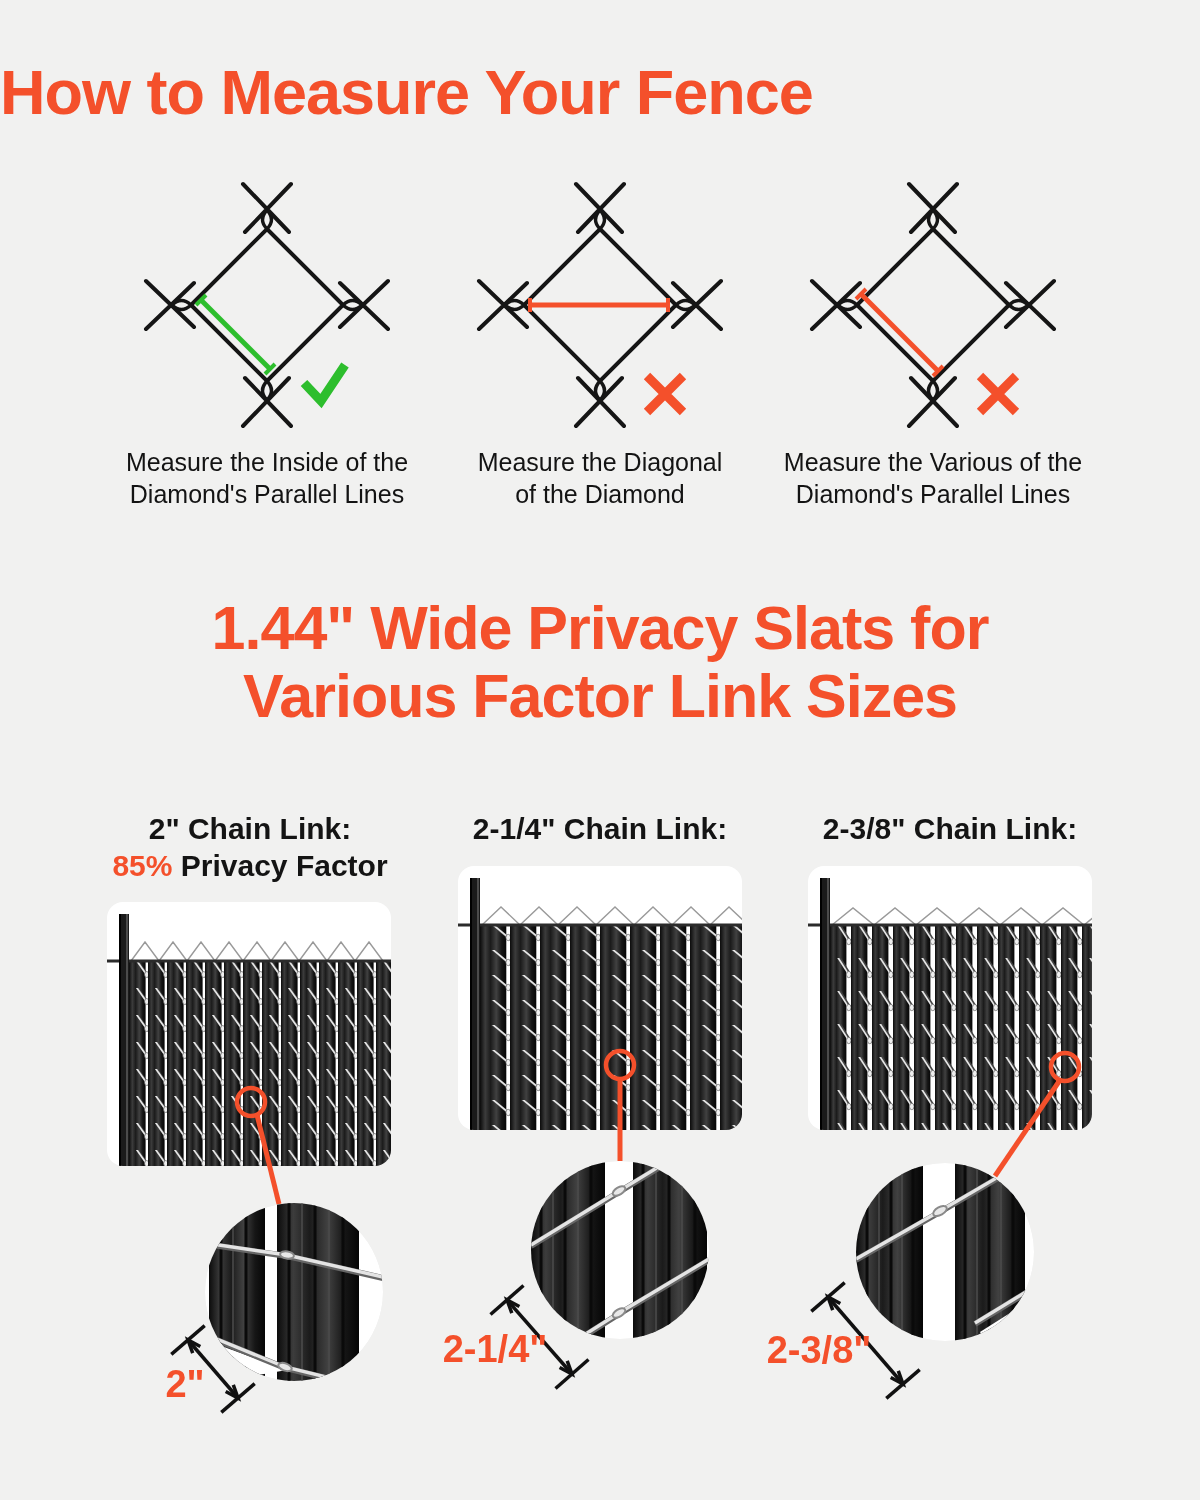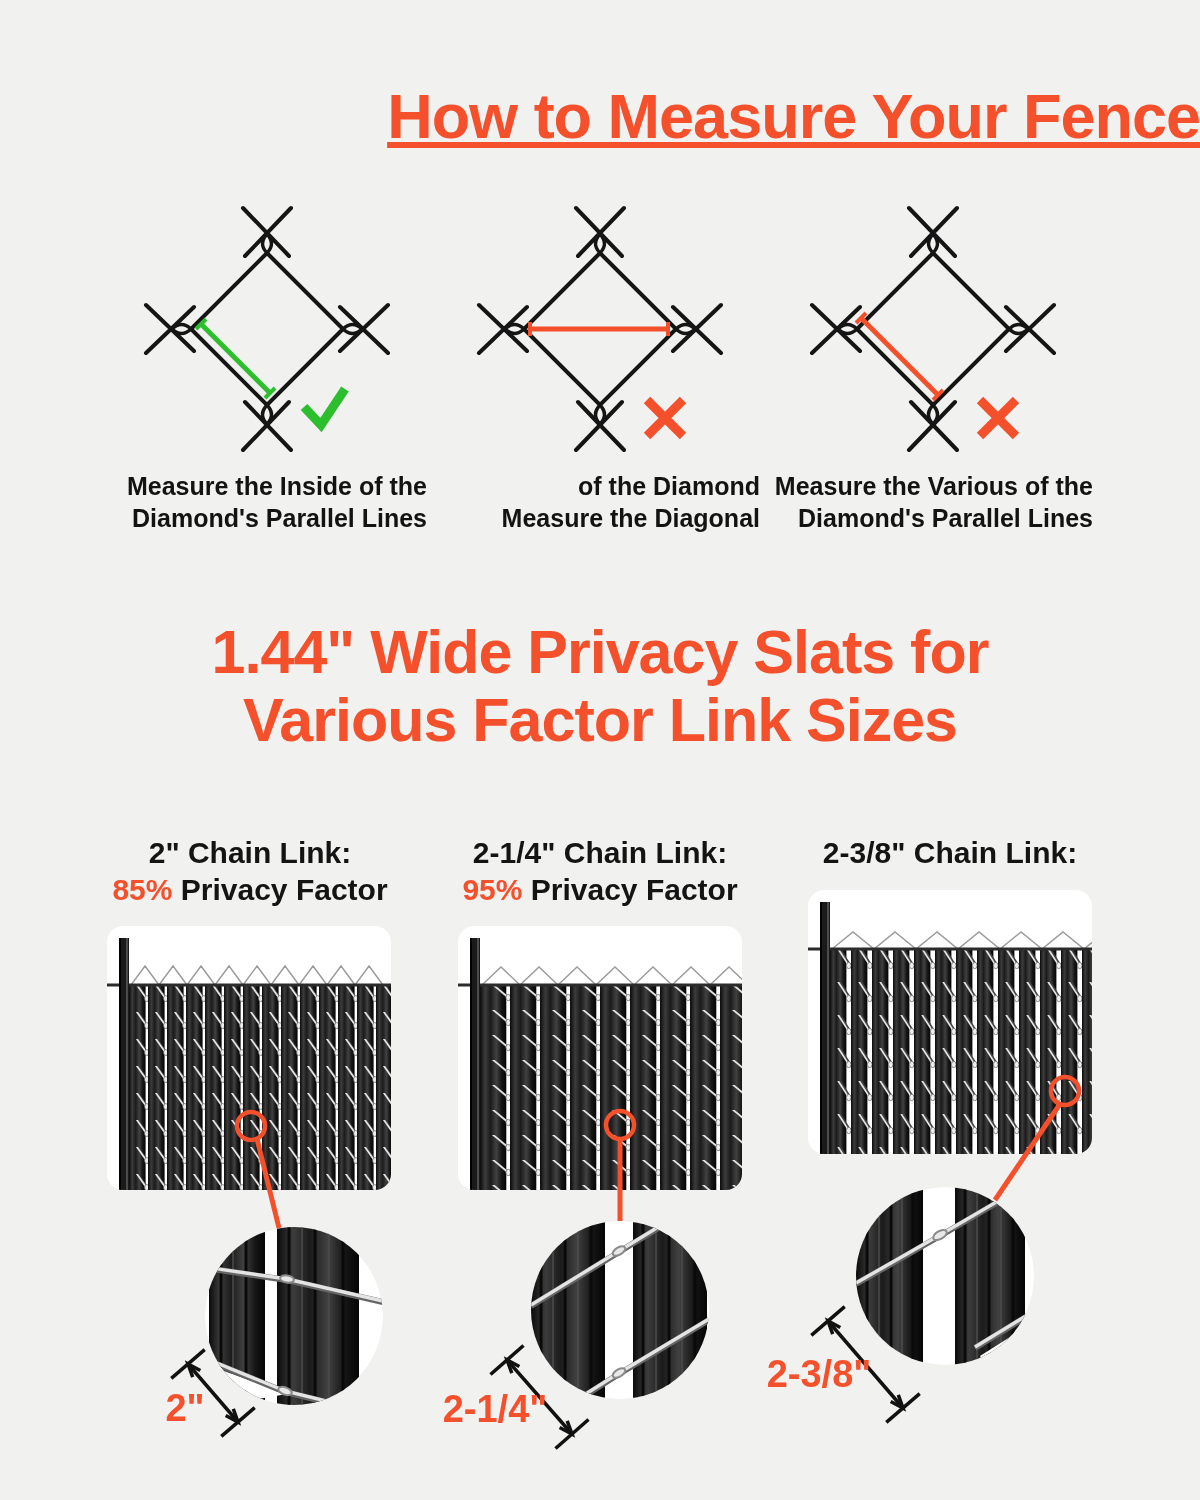--- a/index.html
+++ b/index.html
@@ -10,41 +10,40 @@
   }
   *{margin:0;padding:0;box-sizing:border-box;}
   html,body{width:1200px;}
   body{
     width:1200px;height:1500px;overflow:hidden;
     background:var(--bg);
     font-family:"Liberation Sans", sans-serif;
     color:var(--ink);
   }
   .page-title{
-    margin-top:80px;
-    text-align:right;
+    margin-top:56px;
+    text-align:left;
     font-size:63px;
     font-weight:bold;
     letter-spacing:-1px;
     color:var(--orange);
-    text-decoration:underline;
   }
   .diagram-row{
     margin-top:52px;
     display:flex;
     justify-content:center;
     gap:13px;
   }
   .diagram-block{width:320px;}
   .diagram-block svg{display:block;overflow:visible;}
   .diagram-caption{
     margin-top:16px;
-    text-align:right;
+    text-align:center;
     font-size:25px;
-    font-weight:700;
+    font-weight:400;
     line-height:1.28;
     color:#131313;
   }
   .diagram-caption div{white-space:nowrap;}
   .section-title{
     margin-top:84px;
     text-align:center;
     font-size:61px;
     font-weight:bold;
     letter-spacing:-1px;
@@ -113,22 +112,22 @@
       <path class="lens" d="M84,125 Q74.5,116 65,125 Q74.5,134 84,125 Z"></path>
       <path class="lens" d="M236,125 Q245.5,116 255,125 Q245.5,134 236,125 Z"></path>
       <path class="blk" d="M136,4 L182,52 M184,4 L138,52 M136,246 L182,198 M184,246 L138,198 M39,101 L87,147 M39,149 L87,103 M281,101 L233,147 M281,149 L233,103"></path>
       <g>
         <path class="org" stroke-width="5" d="M90,125 L228,125"></path>
         <path class="org" stroke-width="4" d="M90,118 L90,132 M228,118 L228,132"></path>
       </g>
       <path class="org" stroke-width="9" d="M207,196 L243,232 M243,196 L207,232"></path>
     </svg>
     <div class="diagram-caption">
+      <div>Measure the Diagonal</div>
       <div>of the Diamond</div>
-      <div>Measure the Diagonal</div>
     </div>
   </div>
 
   <div class="diagram-block">
     <svg width="320" height="250" viewBox="0 0 320 250">
       <path class="blk" d="M160,49 L236,125 L160,201 L84,125 Z"></path>
       <path class="lens" d="M160,49 Q151,39.5 160,30 Q169,39.5 160,49 Z"></path>
       <path class="lens" d="M160,201 Q151,210.5 160,220 Q169,210.5 160,201 Z"></path>
       <path class="lens" d="M84,125 Q74.5,116 65,125 Q74.5,134 84,125 Z"></path>
       <path class="lens" d="M236,125 Q245.5,116 255,125 Q245.5,134 236,125 Z"></path>
@@ -223,21 +222,20 @@
         <line x1="129.7" y1="427.6" x2="96.3" y2="456.4"></line>
         <line x1="179.7" y1="485.6" x2="146.3" y2="514.4"></line>
       </g>
       <text class="meas" x="110" y="499" text-anchor="middle">2"</text>
     </svg>
   </div>
 
   <div class="fence-col">
     <div class="col-header">
       <div>2-1/4" Chain Link:</div>
-      <div><span class="pct">95%</span> <span>Privacy Factor</span></div>
     </div>
     <svg width="350" height="595" viewBox="0 0 350 595">
       <defs>
         <linearGradient id="g2" x1="0" y1="0" x2="1" y2="0">
           <stop offset="0" stop-color="#0b0b0b"></stop>
             <stop offset="0.2" stop-color="#3c3c3c"></stop>
           <stop offset="0.4" stop-color="#1b1b1b"></stop>
             <stop offset="0.62" stop-color="#414141"></stop>
           <stop offset="0.82" stop-color="#161616"></stop>
             <stop offset="1" stop-color="#050505"></stop>

